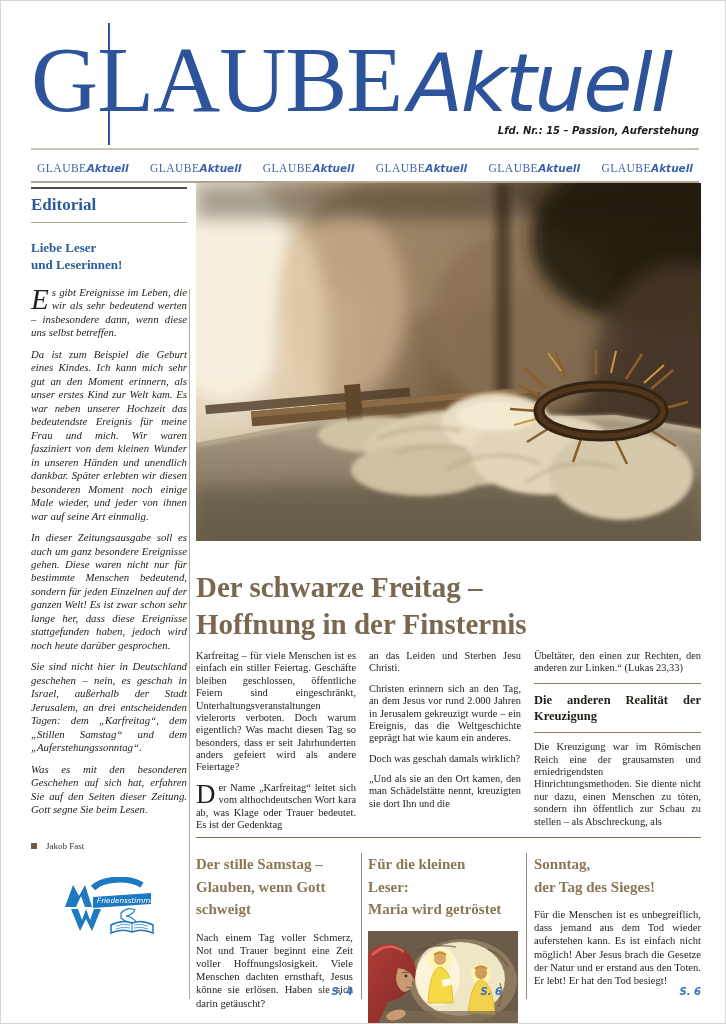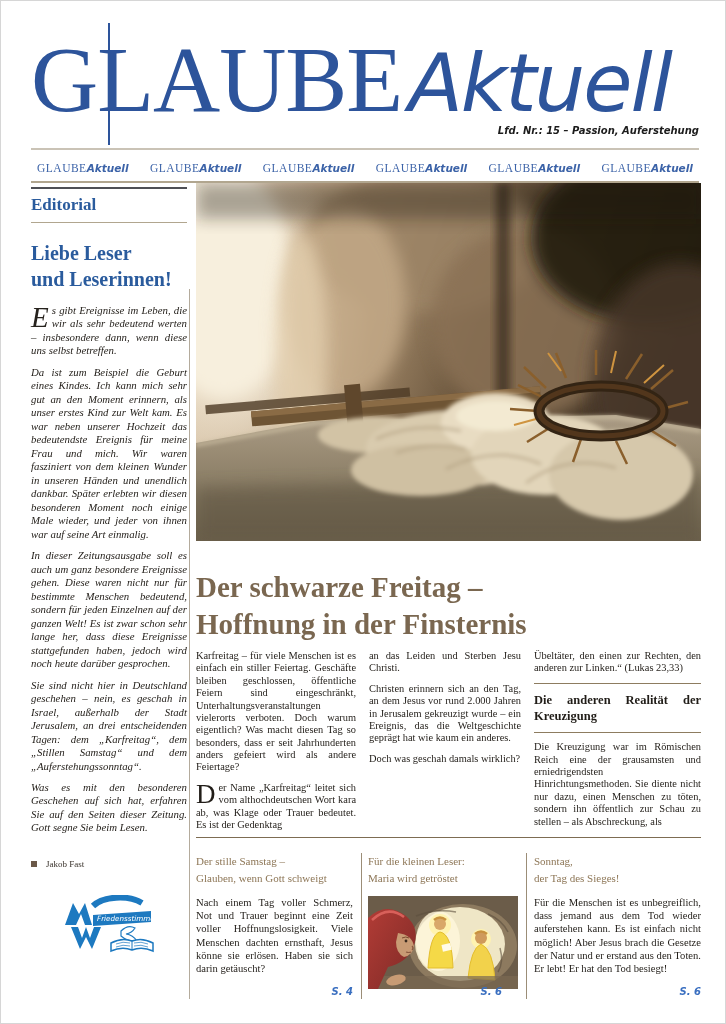--- a/index.html
+++ b/index.html
@@ -20,21 +20,21 @@
   .strip{position:absolute;left:30px;right:26px;top:147px;border-top:2px solid #cac3b6;border-bottom:2px solid #b1a68f;
          padding:8px 6px 5px;display:flex;justify-content:space-between;}
   .strip-item{white-space:nowrap;}
   .strip-main{font-family:"Liberation Serif",serif;font-size:11.5px;color:#3c63a8;letter-spacing:.5px;}
   .strip-accent{font-family:"DejaVu Sans",sans-serif;font-style:italic;font-weight:bold;font-size:10.5px;color:#3c63a8;}
 
   
   .editorial{position:absolute;left:30px;top:186px;width:156px;}
   .ed-rubric{border-top:2px solid #4e4f55;padding-top:6px;font-size:17px;font-weight:bold;color:#2a5b9d;}
   .ed-rubric-line{border-bottom:1px solid #b1a68f;margin-top:7px;}
-  .ed-greeting{margin:17px 0 12px;font-size:20px;font-weight:bold;color:#2a5b9d;line-height:1.3;white-space:pre-line;}
+  .ed-greeting{margin:17px 0 12px;font-size:13px;font-weight:bold;color:#2a5b9d;line-height:1.3;white-space:pre-line;}
   .editorial p{font-style:italic;font-size:10.8px;line-height:1.25;text-align:justify;margin:0 0 8px;color:#26221d;}
   .dropcap{float:left;font-size:29px;line-height:23px;padding:2px 3px 0 0;}
   .byline{margin-top:24px;font-size:9px;color:#3a332c;display:flex;align-items:center;text-align:right;}
   .byline-square{width:6px;height:6px;background:#6b5948;display:inline-block;margin-right:9px;}
   .ed-logo{display:block;margin:26px auto 0;}
   .ed-vrule{position:absolute;left:188px;top:288px;height:710px;width:1px;background:#b4ab9c;}
 
   
   .hero{position:absolute;left:195px;top:182px;width:505px;height:358px;overflow:hidden;}
   .hero svg{display:block;}
@@ -50,21 +50,21 @@
   .sub-rule{border-top:1px solid #8d7c60;margin:4px 0 8px;}
   .acol-subhead{font-size:12.5px;font-weight:bold;line-height:1.3;margin:0 0 8px;color:#211d18;}
 
   
   .main-rule{position:absolute;left:195px;top:836px;width:505px;height:1px;background:#7d6c52;}
   .t-vrule{position:absolute;top:852px;width:1px;height:146px;background:#9b8d77;}
   .teaser{position:absolute;top:852px;height:150px;}
   .teaser-1{left:195px;width:157px;}
   .teaser-2{left:367px;width:134px;}
   .teaser-3{left:533px;width:167px;}
-  .teaser h3{font-size:11px;font-weight:normal;line-height:1.5;color:#8d7656;white-space:pre-line;margin:0 0 10px;}
+  .teaser h3{font-size:15px;font-weight:bold;line-height:1.5;color:#8d7656;white-space:pre-line;margin:0 0 10px;}
   .teaser p{font-size:10.6px;line-height:1.25;text-align:justify;margin:0;color:#211d18;}
   .pageref{position:absolute;right:0;bottom:6px;font-family:"DejaVu Sans",sans-serif;font-style:italic;
            font-weight:bold;font-size:10px;color:#3a6fc0;}
   .kids-img{display:block;margin-top:0;}
 </style>
 </head>
 <body>
 
 <div class="page">
 
@@ -192,20 +192,21 @@
 Hoffnung in der Finsternis</h1>
 
   <div class="acol acol-1">
     <p>Karfreitag – für viele Menschen ist es einfach ein stiller Feiertag. Geschäfte bleiben geschlossen, öffentliche Feiern sind eingeschränkt, Unterhaltungsveranstaltungen vielerorts verboten. Doch warum eigentlich? Was macht diesen Tag so besonders, dass er seit Jahrhunderten anders gefeiert wird als andere Feiertage?</p>
     <p><span class="dropcap2">D</span><span>er Name „Karfreitag“ leitet sich vom althochdeutschen Wort kara ab, was Klage oder Trauer bedeutet. Es ist der Gedenktag</span></p>
   </div>
   <div class="acol acol-2">
     <p>an das Leiden und Sterben Jesu Christi.</p>
     <p>Christen erinnern sich an den Tag, an dem Jesus vor rund 2.000 Jahren in Jerusalem gekreuzigt wurde – ein Ereignis, das die Weltgeschichte geprägt hat wie kaum ein anderes.</p>
     <p>Doch was geschah damals wirklich?</p>
+    <p>„Und als sie an den Ort kamen, den man Schädelstätte nennt, kreuzigten sie dort Ihn und die</p>
   </div>
   <div class="acol acol-3">
     <p>Übeltäter, den einen zur Rechten, den anderen zur Linken.“ (Lukas 23,33)</p>
     <div class="sub-rule"></div>
     <h4 class="acol-subhead">Die anderen Realität der Kreuzigung</h4>
     <div class="sub-rule"></div>
     <p>Die Kreuzigung war im Römischen Reich eine der grausamsten und erniedrigendsten Hinrichtungsmethoden. Sie diente nicht nur dazu, einen Menschen zu töten, sondern ihn öffentlich zur Schau zu stellen – als Abschreckung, als</p>
   </div>
 
   <div class="main-rule"></div>

